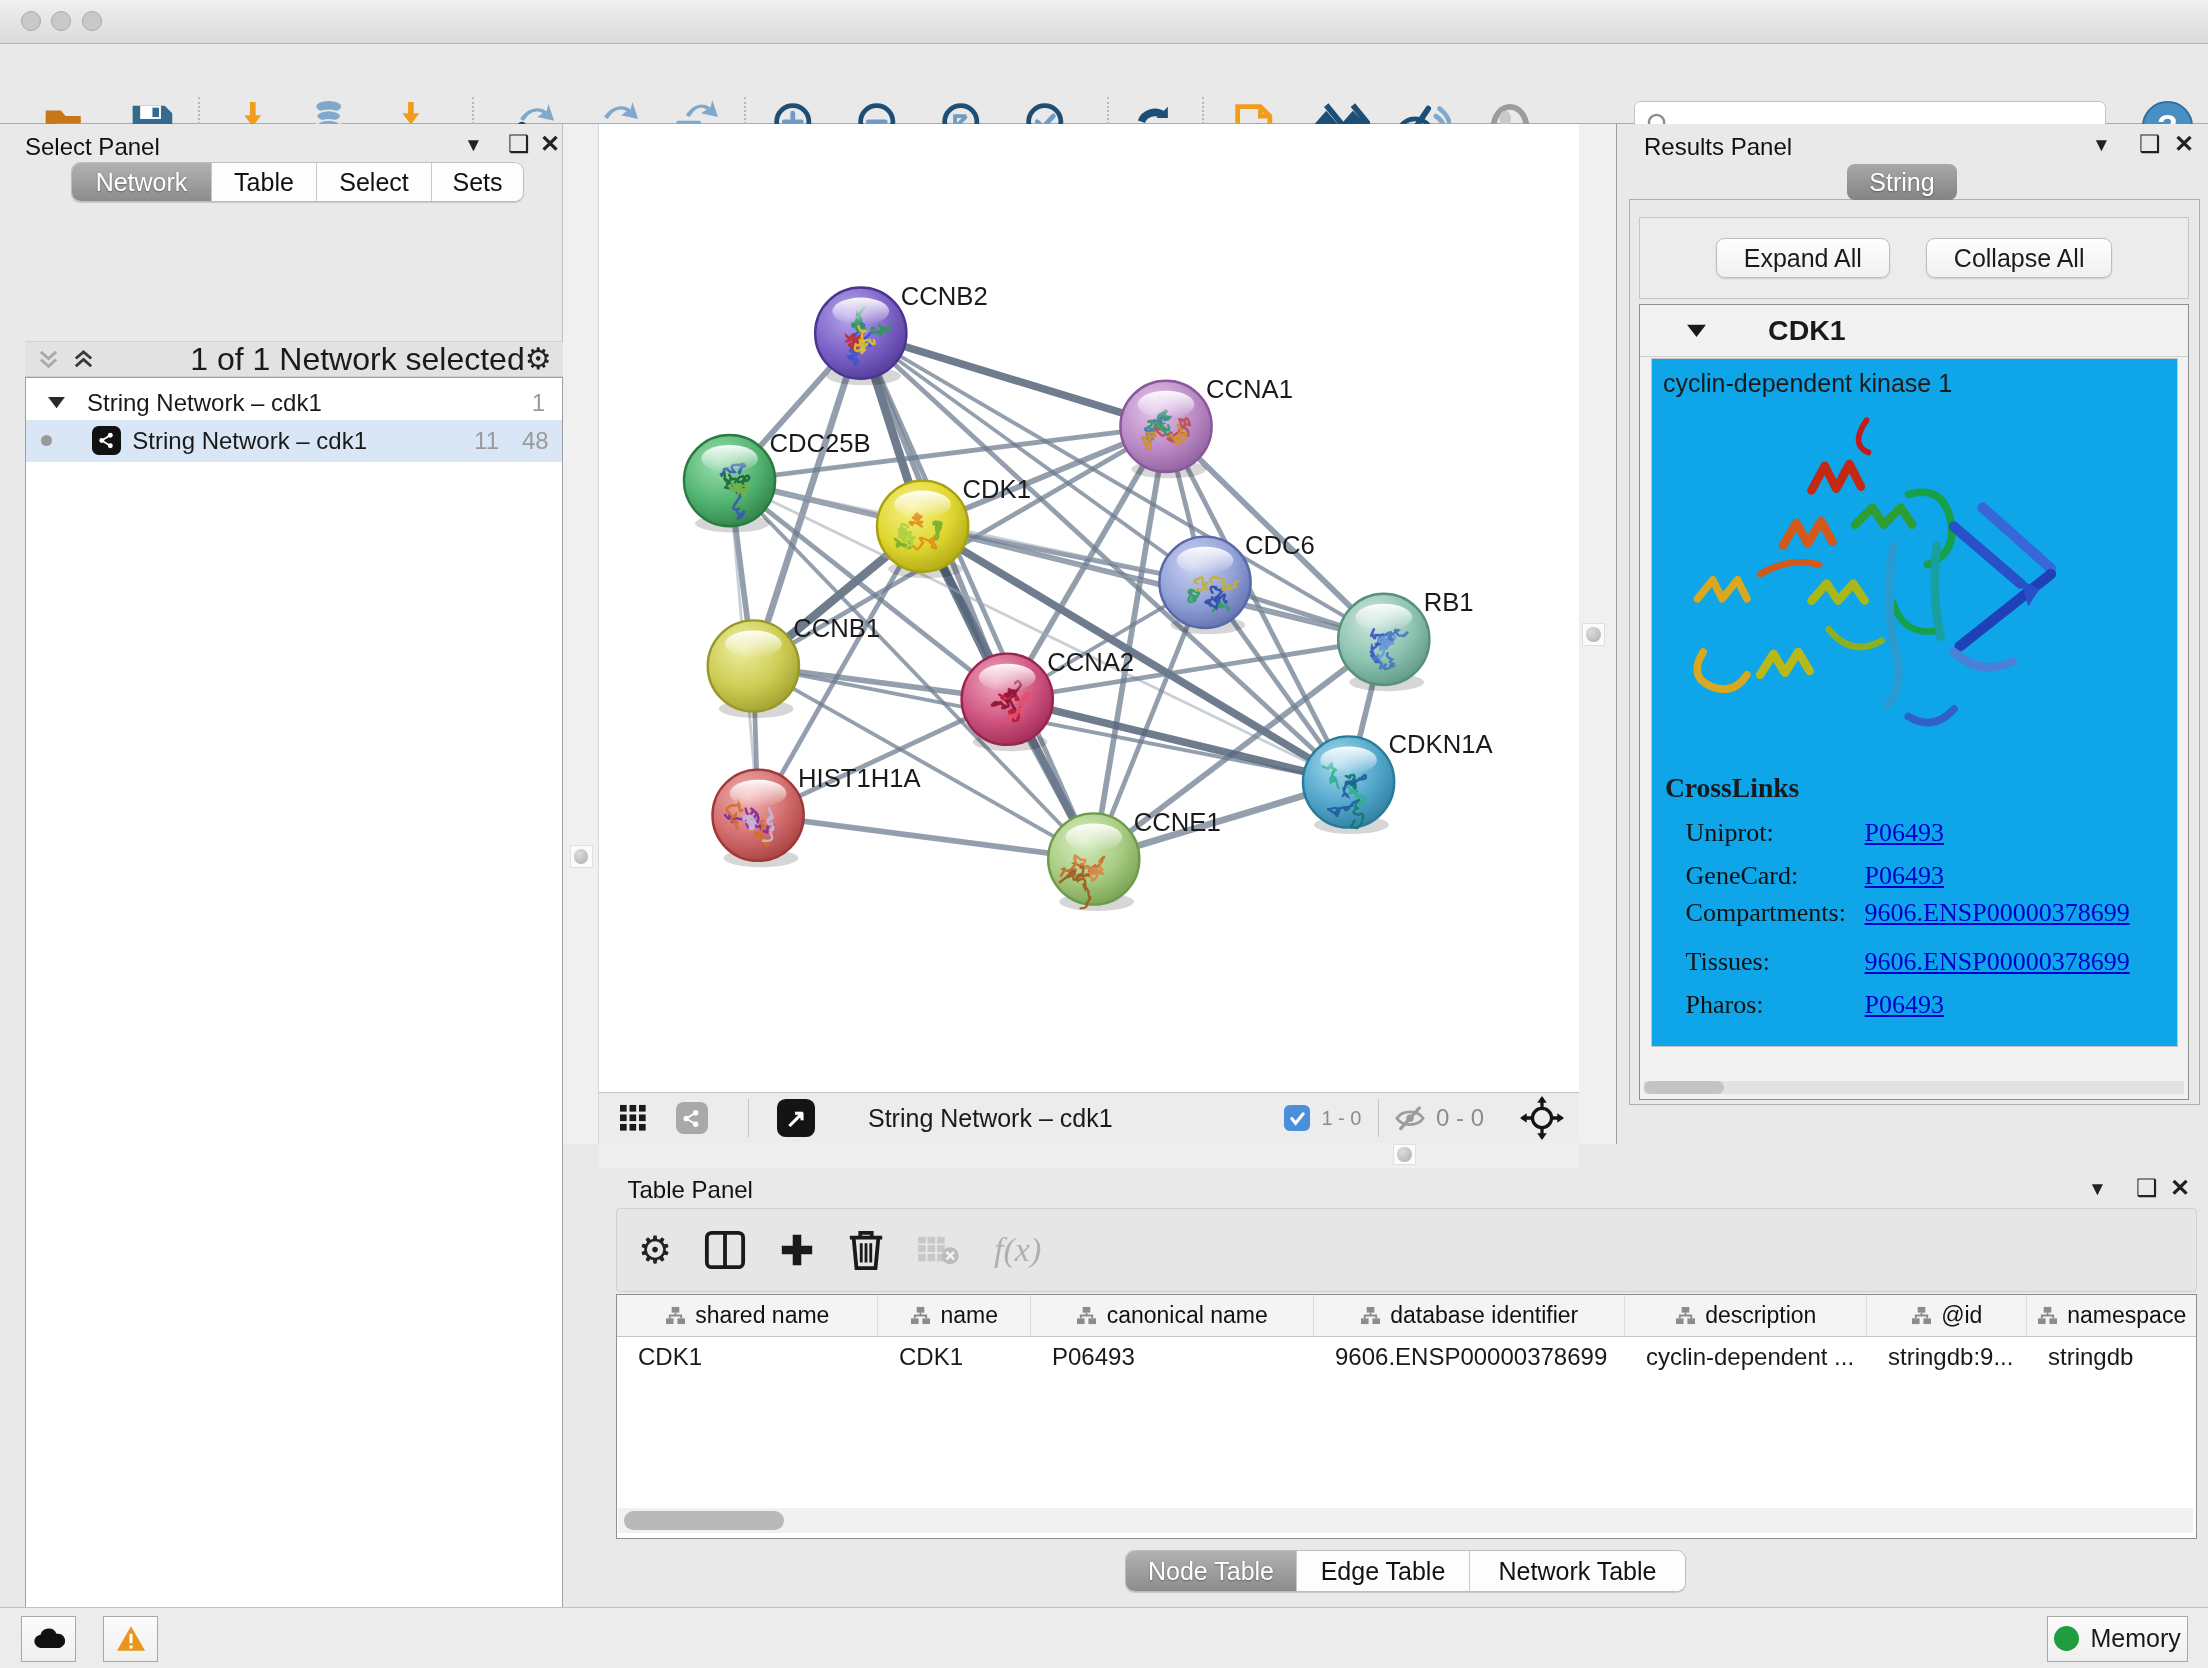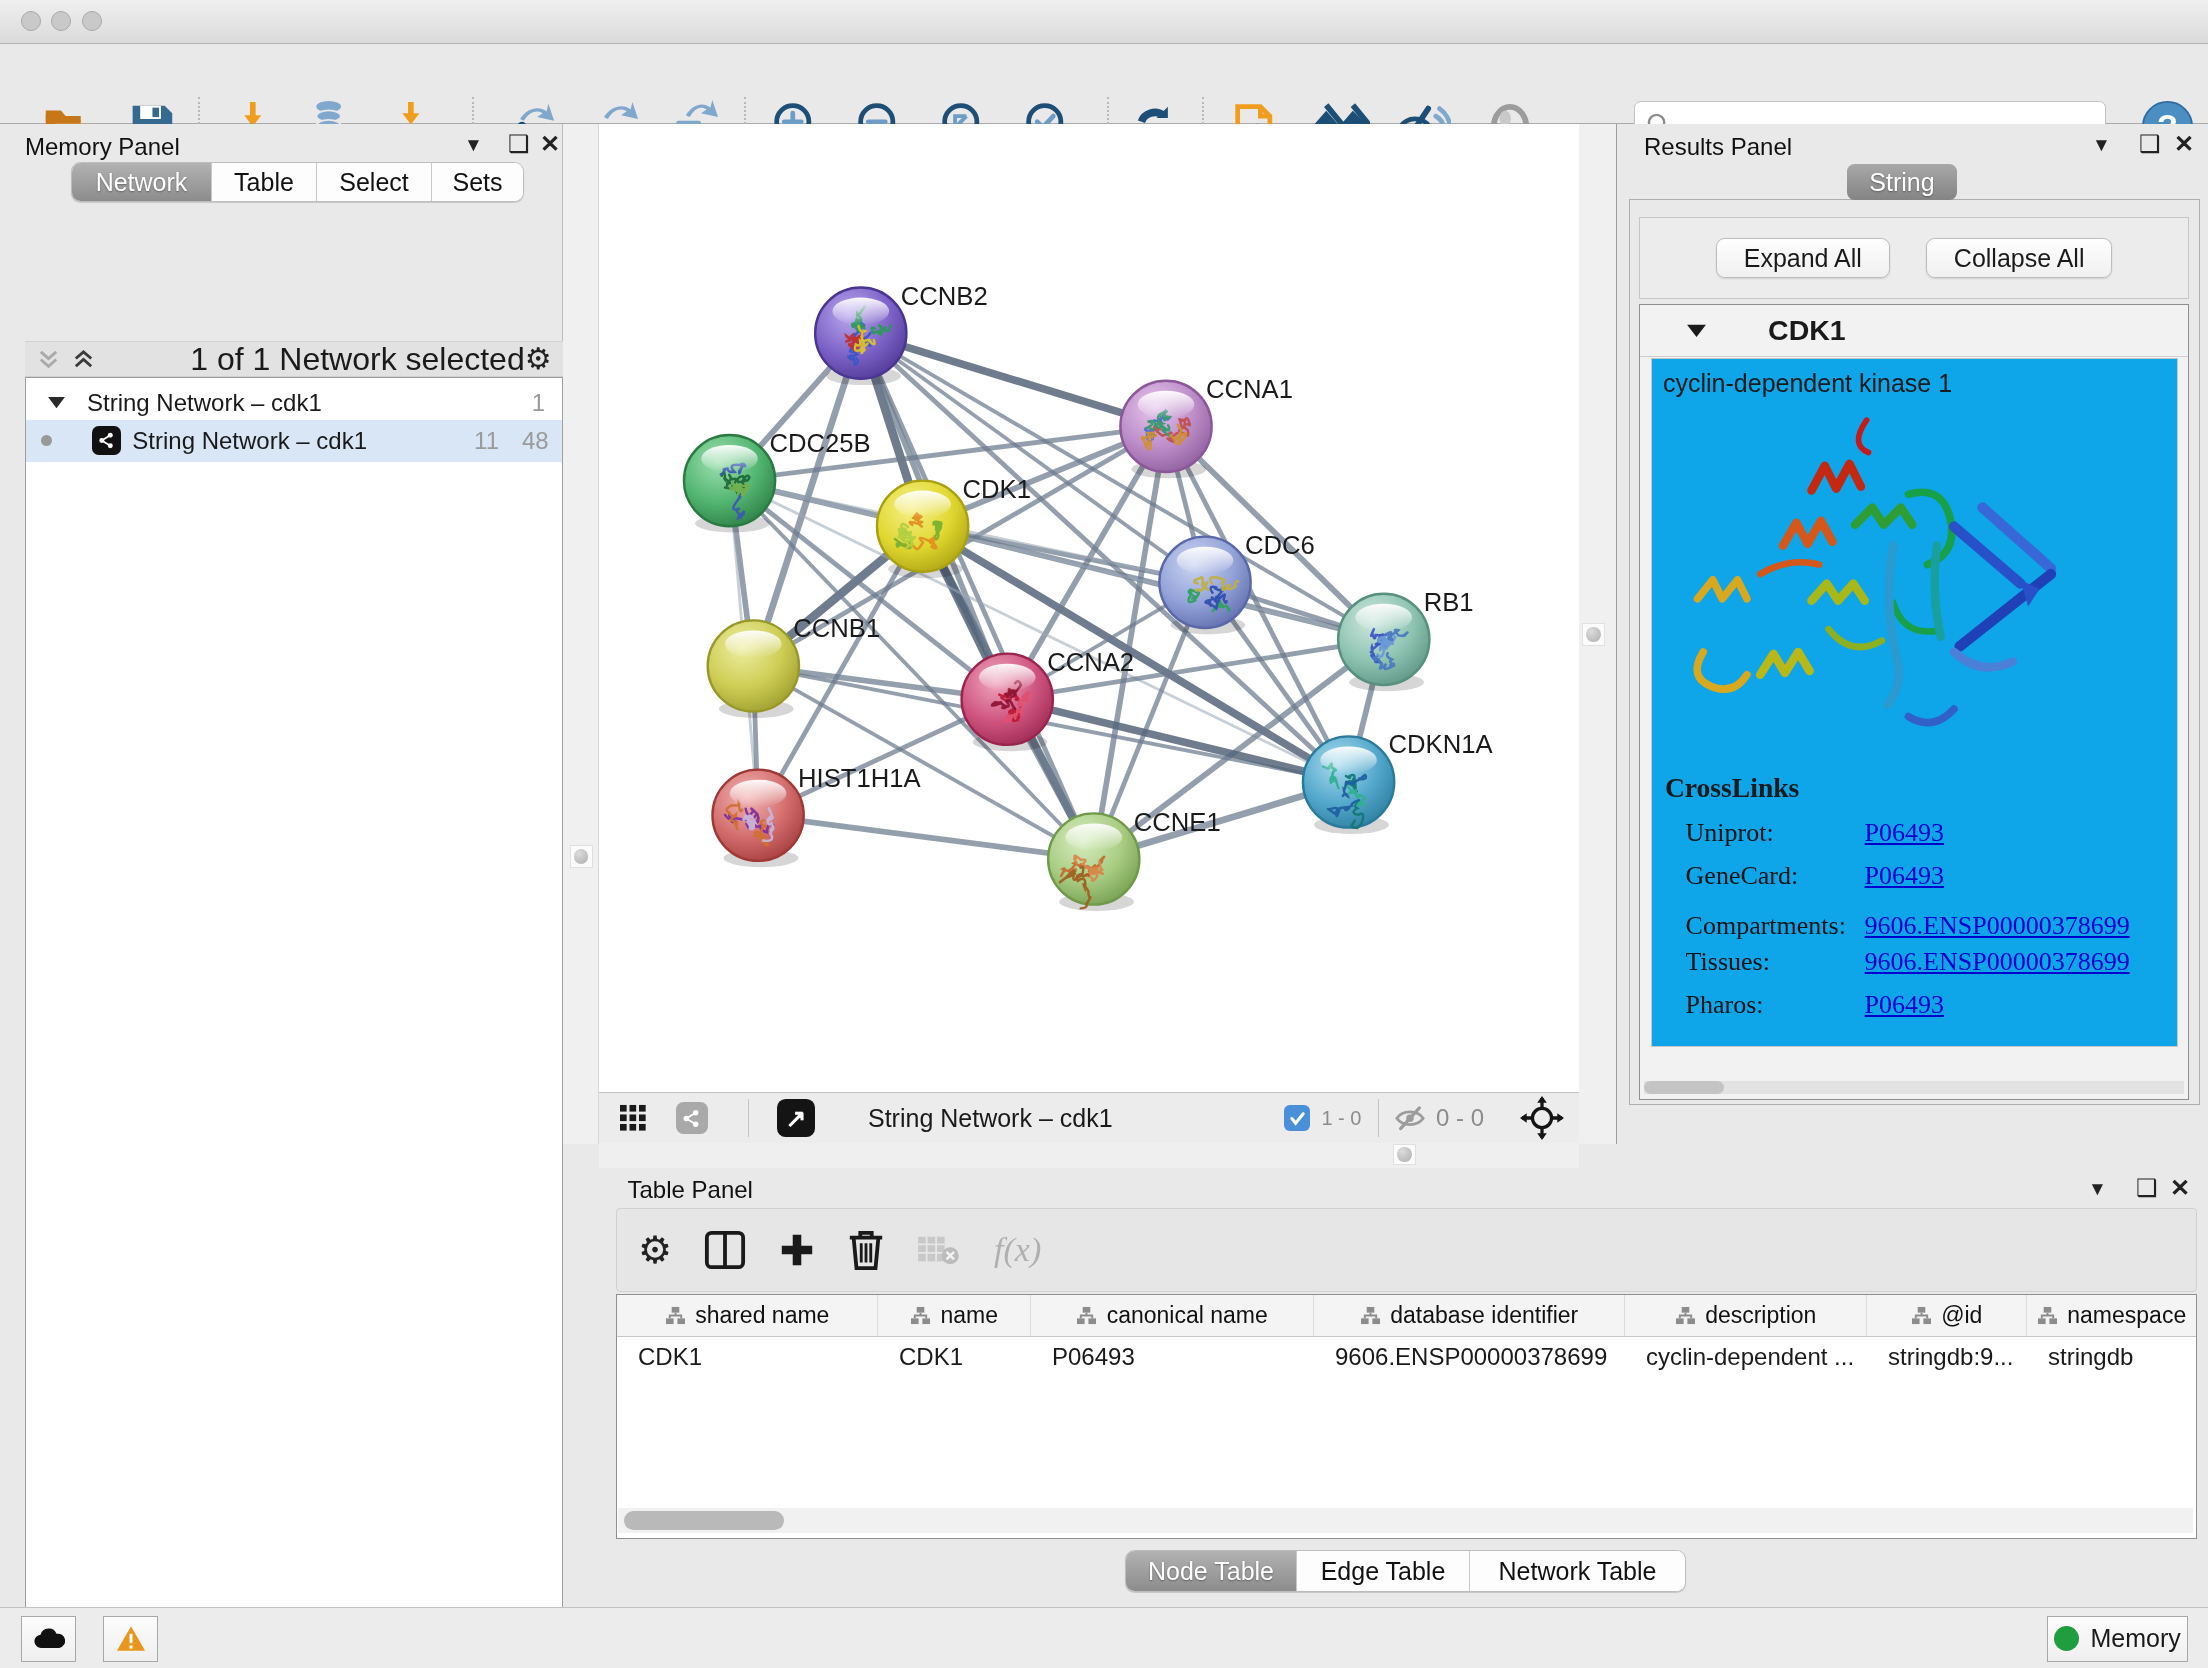--- a/index.html
+++ b/index.html
@@ -253,21 +253,21 @@
     <div class="abs tbtn" style="left:2138px">
       <svg width="53" height="53" viewBox="0 0 56 56">
           <circle cx="28" cy="28" r="26" fill="#4a8ec2"></circle>
           <circle cx="28" cy="28" r="26" fill="none" stroke="#2e6da4" stroke-width="2"></circle>
           <text x="28" y="40" text-anchor="middle" font-family="Liberation Sans,sans-serif" font-size="36" font-weight="bold" fill="#fff">?</text>
         </svg>
     </div>
   </div>
 
   <div class="abs cpanel">
-    <div class="abs panel-title" style="left:25px;top:8.6px">Memory Panel</div>
+    <div class="abs panel-title" style="left:25px;top:8.6px">Select Panel</div>
     <div class="abs pctl" style="left:464px;top:11.4px;font-size:19px">▼</div>
     <div class="abs pctl" style="left:508px;top:7.6px">❑</div>
     <div class="abs pctl" style="left:540px;top:7.6px;font-weight:bold">✕</div>
 
     <div class="abs seg" style="left:71px;top:38px;height:40px">
       <div style="width:140px" class="on">Network</div>
       <div style="width:105px">Table</div>
       <div style="width:115px">Select</div>
       <div style="width:91px">Sets</div>
     </div>
@@ -678,21 +678,21 @@
           <div class="serif" style="margin:3.8px 0 0 13.3px;font-size:27.6px;font-weight:bold">CrossLinks</div>
           <div class="serif" style="margin:7.6px 0 0 34px">
             <div style="display:flex;height:43px;align-items:center">
               <span class="xl-label" style="width:179px">Uniprot:</span>
               <span class="xl-link">P06493</span>
             </div>
             <div style="display:flex;height:43px;align-items:center">
               <span class="xl-label" style="width:179px">GeneCard:</span>
               <span class="xl-link">P06493</span>
             </div>
-            <div style="display:flex;height:43px;align-items:flex-end">
+            <div style="display:flex;height:43px;align-items:flex-start">
               <span class="xl-label" style="width:179px">Compartments:</span>
               <span class="xl-link">9606.ENSP00000378699</span>
             </div>
             <div style="display:flex;height:43px;align-items:center">
               <span class="xl-label" style="width:179px">Tissues:</span>
               <span class="xl-link">9606.ENSP00000378699</span>
             </div>
             <div style="display:flex;height:43px;align-items:center">
               <span class="xl-label" style="width:179px">Pharos:</span>
               <span class="xl-link">P06493</span>

